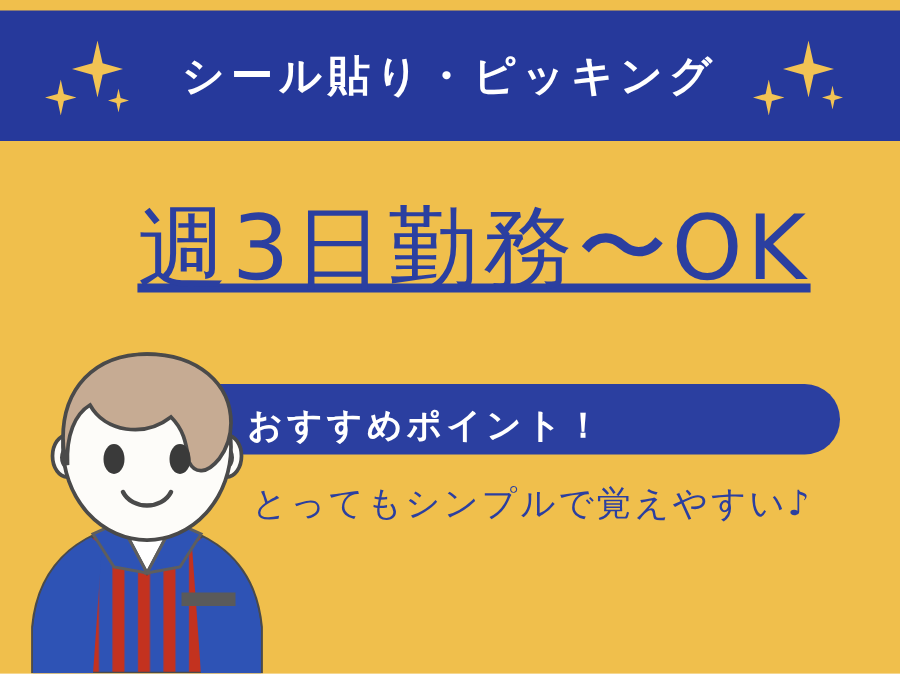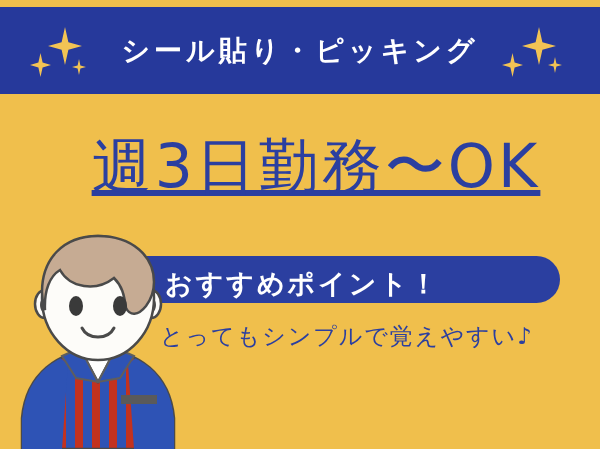--- a/index.html
+++ b/index.html
@@ -100,30 +100,30 @@
     z-index: 1;
   }
   #recommend-pill-label {
     position: absolute;
     left: 55px;
     top: 0;
     height: 55px;
     display: flex;
     align-items: center;
     color: #FFFFFF;
-    font-size: 27px;
+    font-size: 23px;
     font-weight: bold;
     letter-spacing: 3px;
     white-space: nowrap;
   }
 
   
   #body-copy {
     position: absolute;
-    left: 160px;
+    left: 168px;
     top: 320px;
     width: 400px;
     z-index: 1;
   }
   .body-line {
     color: #2B3FA0;
     font-size: 23px;
     font-weight: 500;
     letter-spacing: 2px;
     line-height: 33px;

